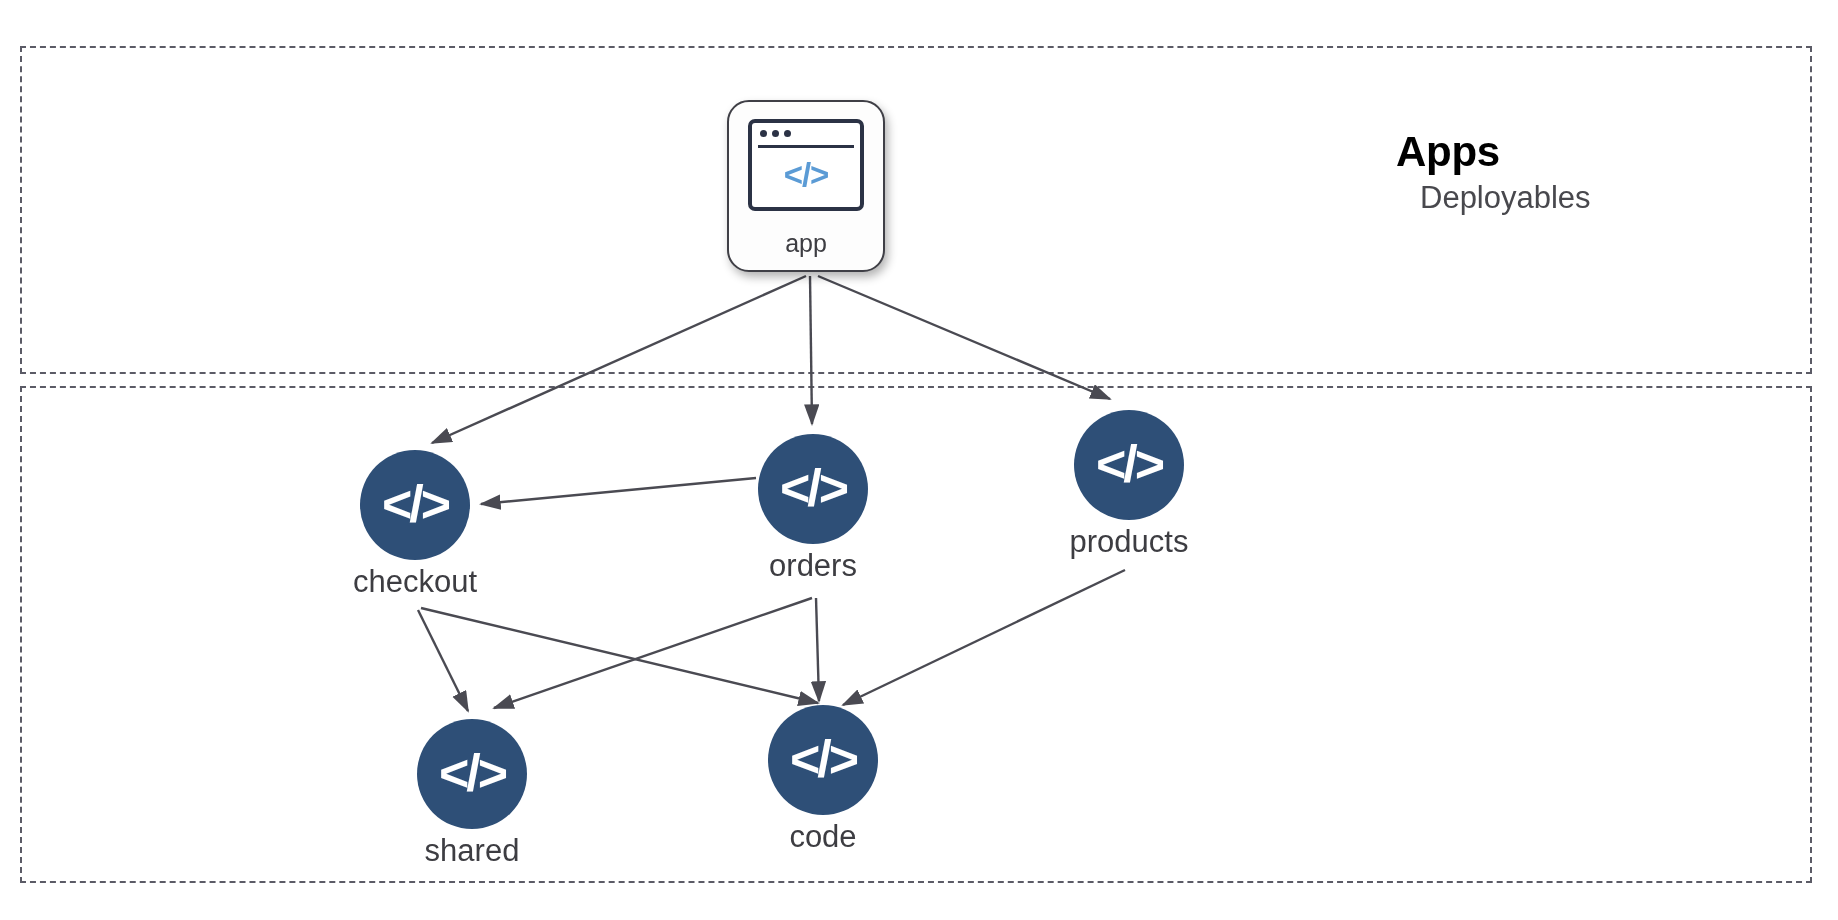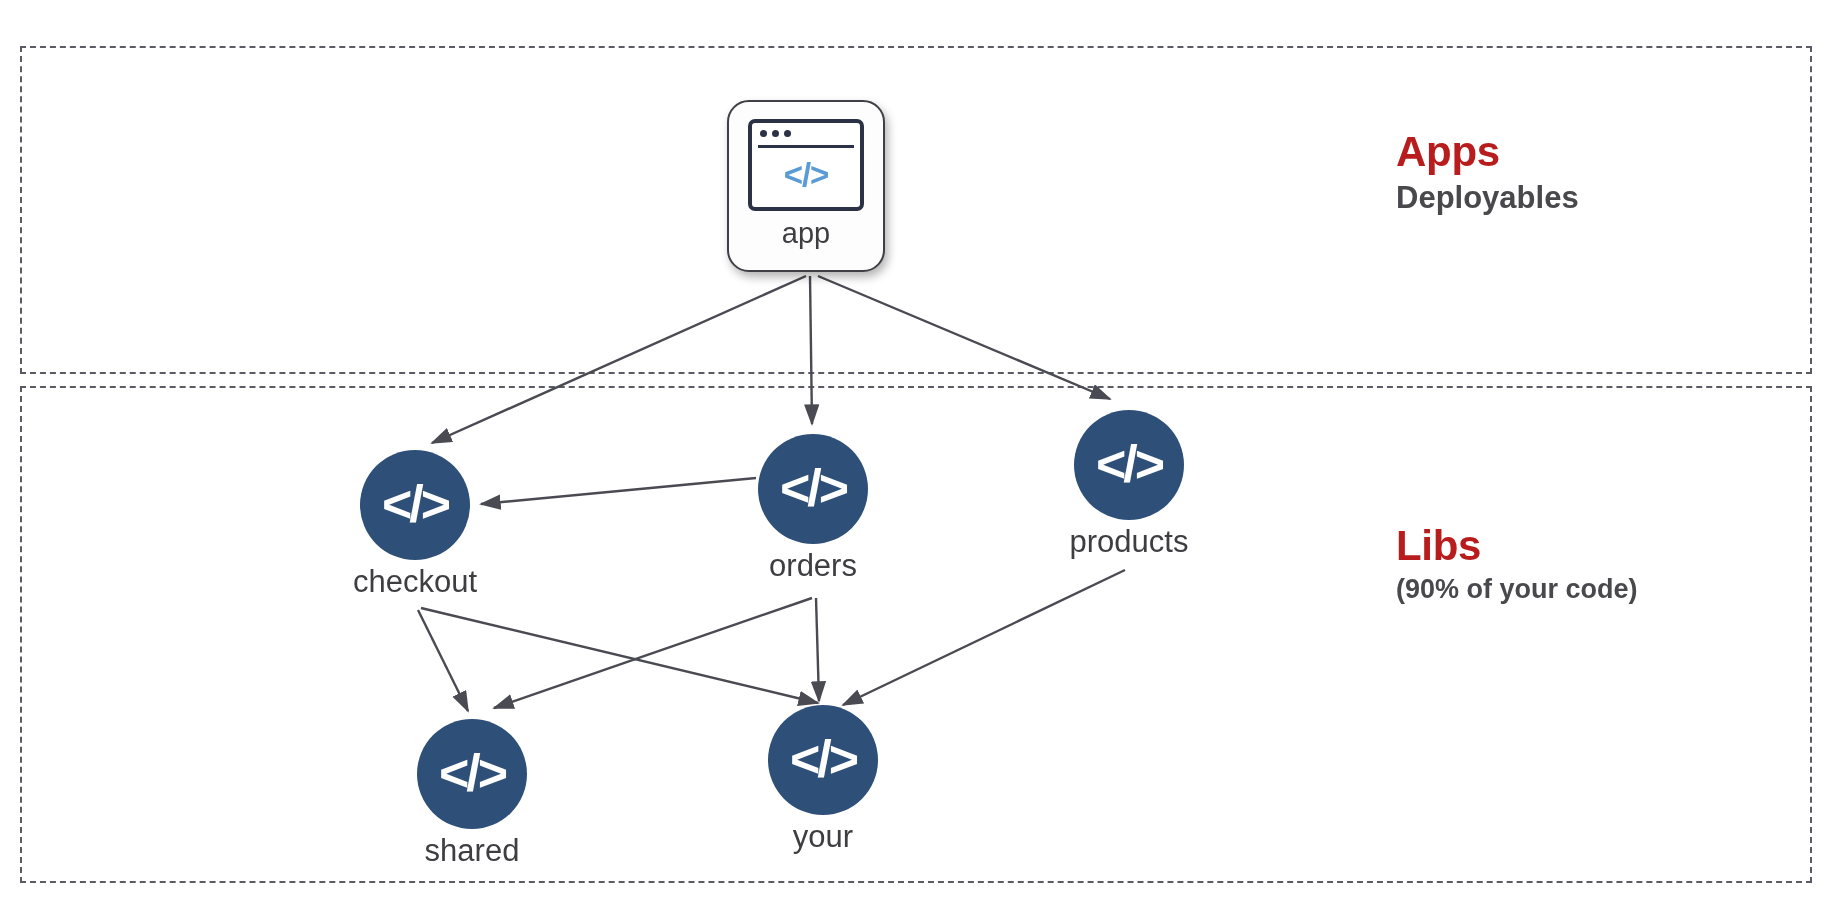--- a/index.html
+++ b/index.html
@@ -32,29 +32,30 @@
   
   .zone-caption {
     position: absolute;
     color: #3d3d42;
     line-height: 1.15;
   }
   .zone-caption .zc-title {
     font-size: 42px;
     font-weight: bold;
     letter-spacing: -0.3px;
-    color: #b91c1c;
+    color: #000000;
     display: block;
     margin-bottom: 4px;
   }
   .zone-caption .zc-sub {
     font-size: 31px;
-    font-weight: bold;
+    font-weight: normal;
     color: #48484d;
     display: block;
+    margin-left: 24px;
   }
   #caption-apps { left: 1396px; top: 128px; }
   #caption-libs { left: 1396px; top: 522px; }
   #caption-libs .zc-sub { font-size: 27px; }
 
   
   #edges {
     position: absolute;
     left: 0; top: 0;
     width: 1838px;
@@ -122,22 +123,22 @@
   .browser-icon .code-glyph {
     margin-top: 18px;
     font-family: "Liberation Sans", sans-serif;
     font-size: 33px;
     font-weight: bold;
     color: #5b9bd5;
     letter-spacing: -1px;
     line-height: 1;
   }
   #node-app .app-label {
-    margin-top: 8px;
-    font-size: 29px;
+    margin-top: 20px;
+    font-size: 25px;
     color: #3d3d42;
     line-height: 1;
   }
 
   
   .lib-node {
     position: absolute;
     width: 0; height: 0;
   }
   .lib-node .circle {
@@ -250,26 +251,22 @@
     <div class="circle">
       <span class="code-glyph">&lt;/&gt;</span>
     </div>
     <div class="lib-label">shared</div>
   </div>
 
   <div class="lib-node" id="node-core">
     <div class="circle">
       <span class="code-glyph">&lt;/&gt;</span>
     </div>
-    <div class="lib-label">your</div>
+    <div class="lib-label">code</div>
   </div>
 
   <div class="zone-caption" id="caption-apps">
     <span class="zc-title">Apps</span>
     <span class="zc-sub">Deployables</span>
   </div>
 
-  <div class="zone-caption" id="caption-libs">
-    <span class="zc-title">Libs</span>
-    <span class="zc-sub">(90% of your code)</span>
-  </div>
 
 </div>
 
 </body></html>

